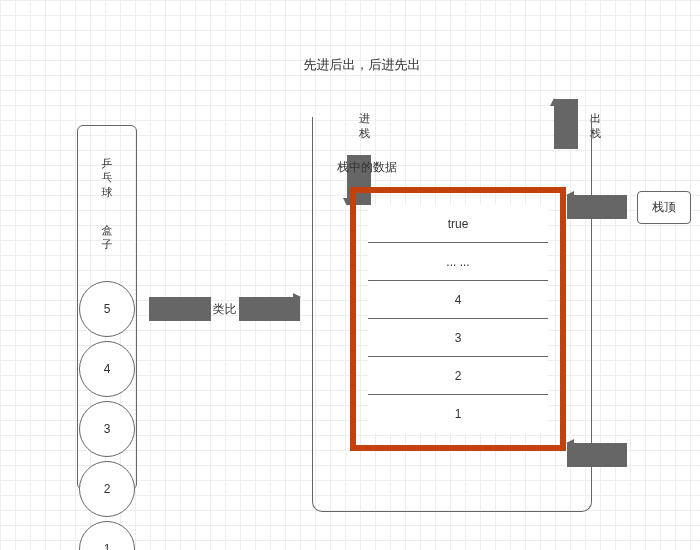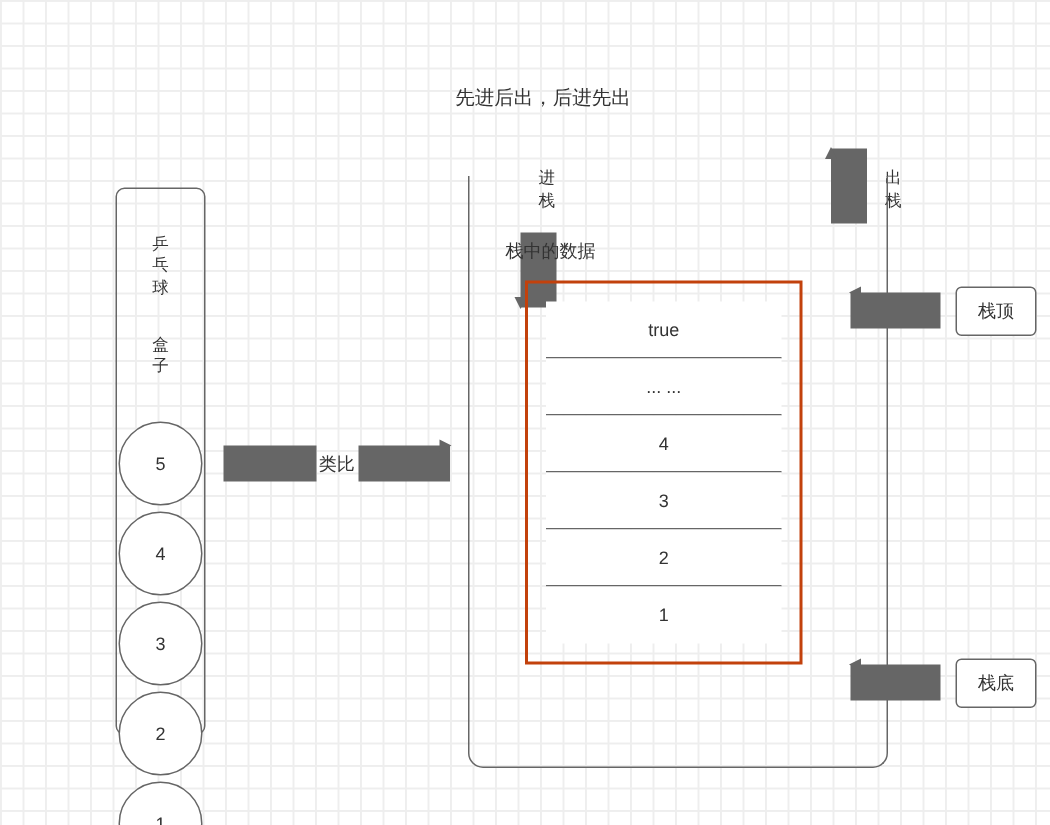--- a/index.html
+++ b/index.html
@@ -150,22 +150,22 @@
     }
     .pop-arrow .v-arrow { margin-bottom: 2px; margin-top: 0; }
     .pop-arrow { display: flex; flex-direction: row; }
     .pop-arrow .lbl { order: 2; }
     .pop-arrow .v-arrow { order: 1; }
     
     .stack-cells {
       position: absolute;
       left: 338px;
       top: 175px;
-      width: 185px;
-      border: 2px solid #c2410c;
+      width: 216px;
+      border: 6px solid #c2410c;
     }
     .cell {
       height: 38px;
       border-bottom: 1px solid #666;
       display: flex;
       align-items: center;
       justify-content: center;
       font-size: 12px;
       background: #fff;
     }
@@ -252,14 +252,13 @@
   <div class="cell">1</div>
 </div>
 
 <div class="ptr ptr-top">
   <div class="ptr-line"></div>
   <div class="ptr-box">栈顶</div>
 </div>
 
 <div class="ptr ptr-bottom">
   <div class="ptr-line"></div>
-  <div class="ptr-box">栈底</div>
 </div>
 
 </body></html>

